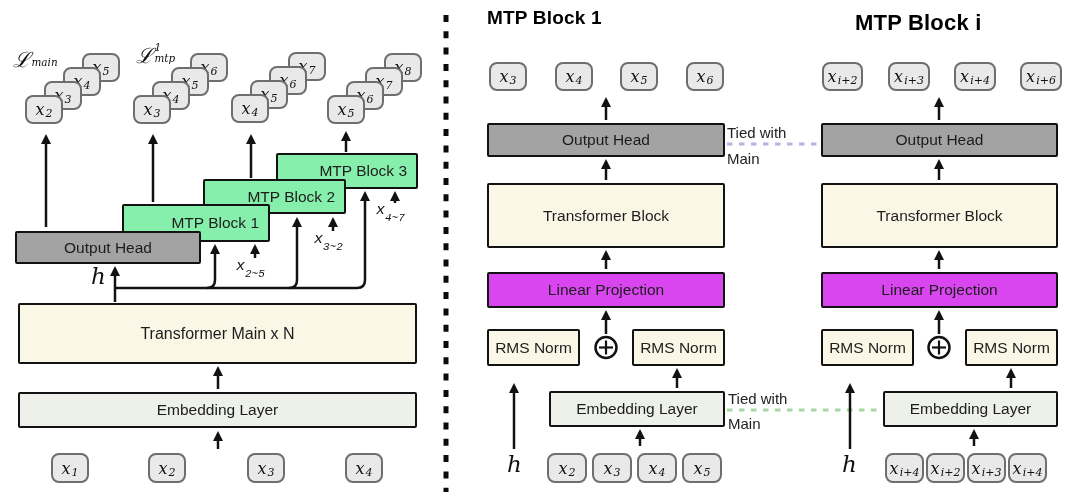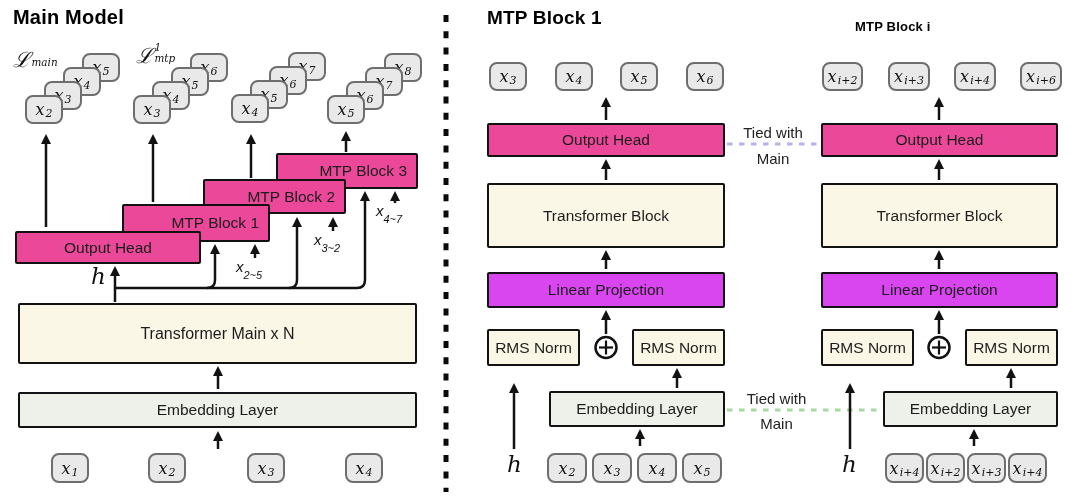--- a/index.html
+++ b/index.html
@@ -3,48 +3,47 @@
 <meta charset="utf-8">
 <style>
   html,body{margin:0;padding:0;background:#fff;}
   #canvas{position:relative;width:1078px;height:500px;background:#ffffff;overflow:hidden;
           font-family:"Liberation Sans",sans-serif;}
   .title{position:absolute;font-family:"Liberation Sans",sans-serif;font-weight:bold;
          font-size:20px;color:#000;letter-spacing:.2px;z-index:6;}
   .blk{position:absolute;box-sizing:border-box;border:2.5px solid #121212;border-radius:2px;
        display:flex;align-items:center;justify-content:center;font-size:15.5px;color:#1c1c1c;z-index:2;}
   .blk.right{justify-content:flex-end;padding-right:9px;}
-  .lavender{background:#ec4899;}
-  .orange{background:#ec4899;}
+  .lavender{background:#a3a3a3;}
+  .orange{background:#86efac;}
   .cream{background:#fbf7e7;}
   .greenblk{background:#edf1e9;}
   .blueblk{background:#d946ef;}
   .tok{position:absolute;box-sizing:border-box;background:#e9e9e9;border:2.5px solid #6e6e6e;
        border-radius:8px;display:flex;align-items:center;justify-content:center;
        font-family:"DejaVu Serif",serif;font-style:italic;font-size:16px;color:#111;z-index:3;}
   .tok sub{font-size:11px;line-height:1;transform:translateY(4px);margin-left:1px;}
-  .rng{position:absolute;font-family:Liberation Sans, sans-serif;font-style:italic;font-size:15px;
+  .rng{position:absolute;font-family:Liberation Mono, monospace;font-style:italic;font-size:15px;
        color:#111;z-index:6;}
   .rng sub{font-size:11px;transform:translateY(3px);display:inline-block;}
   .hlab{position:absolute;font-family:"DejaVu Serif",serif;font-style:italic;font-size:23px;
         color:#111;z-index:6;}
   .loss{position:absolute;display:flex;align-items:flex-start;font-family:"DejaVu Serif",serif;
         font-style:italic;font-size:21px;color:#111;z-index:6;}
   .loss .ss{display:inline-flex;flex-direction:column;font-size:12.5px;line-height:11px;
             margin-top:1px;margin-left:1px;}
   .loss .ss sup,.loss .ss sub{min-height:11px;font-style:italic;}
-  .tie{position:absolute;font-size:15px;color:#222;text-align:center;z-index:6;}
+  .tie{position:absolute;font-size:15px;color:#222;z-index:6;}
   svg.overlay{position:absolute;left:0;top:0;z-index:5;pointer-events:none;}
 </style>
 </head>
 <body>
 
 <div id="canvas">
 
-  <div class="title" style="left:13px;top:6px;">Main Model</div>
 
   <span class="loss" style="left:13px;top:45px;">
     <span>ℒ</span>
       <span class="ss">
         <sup></sup>
         <sub>main</sub>
       </span>
   </span>
   <span class="loss" style="left:136px;top:41px;">
     <span>ℒ</span>
@@ -193,21 +192,21 @@
   <span class="tok" style="left:682px;top:453px;width:40px;height:30px;">
       <span>x</span>
       <sub>5</sub>
     </span>
 
   <div class="tie" style="left:727px;top:124px;width:92px;">Tied with</div>
   <div class="tie" style="left:727px;top:150px;width:92px;">Main</div>
   <div class="tie" style="left:728px;top:390px;width:97px;">Tied with</div>
   <div class="tie" style="left:728px;top:415px;width:97px;">Main</div>
 
-  <div class="title" style="left:855px;top:19px;font-size:13px;">MTP Block i</div>
+  <div class="title" style="left:855px;top:10px;font-size:22px;">MTP Block i</div>
 
   <span class="tok" style="left:822px;top:62px;width:41px;height:29px;">
       <span>x</span>
       <sub>i+2</sub>
     </span>
   <span class="tok" style="left:888px;top:62px;width:42px;height:29px;">
       <span>x</span>
       <sub>i+3</sub>
     </span>
   <span class="tok" style="left:954px;top:62px;width:42px;height:29px;">

